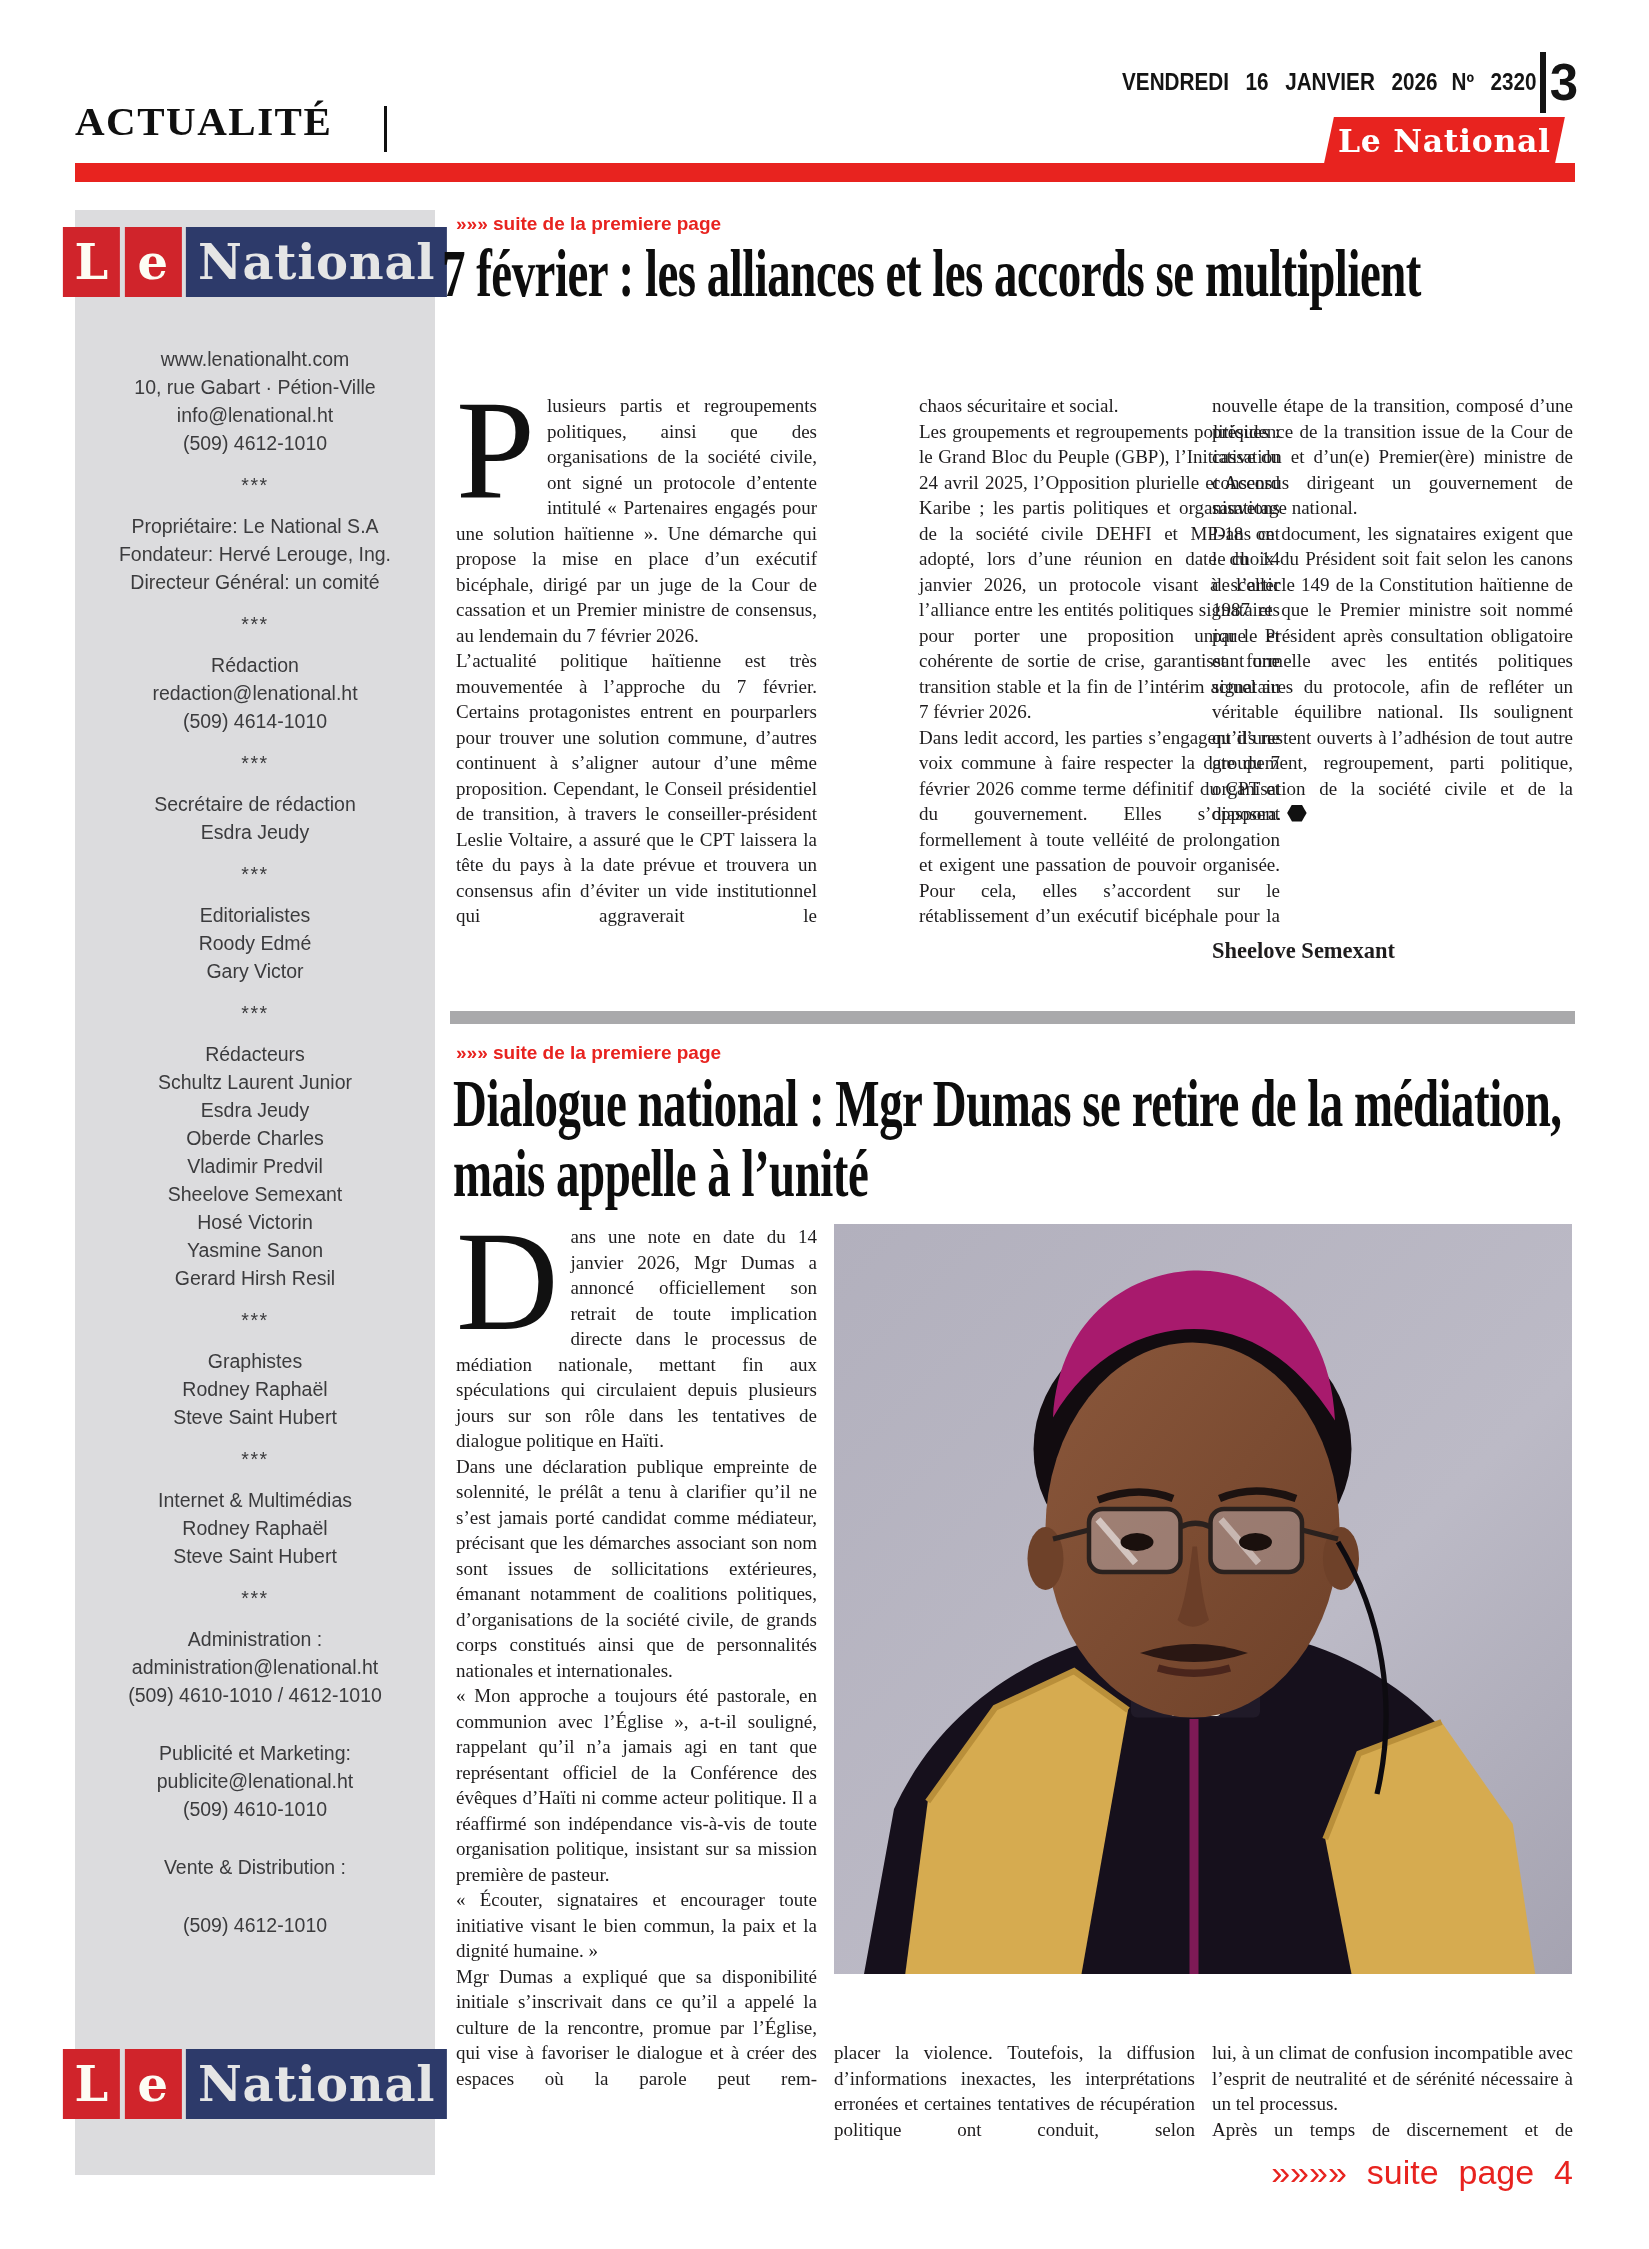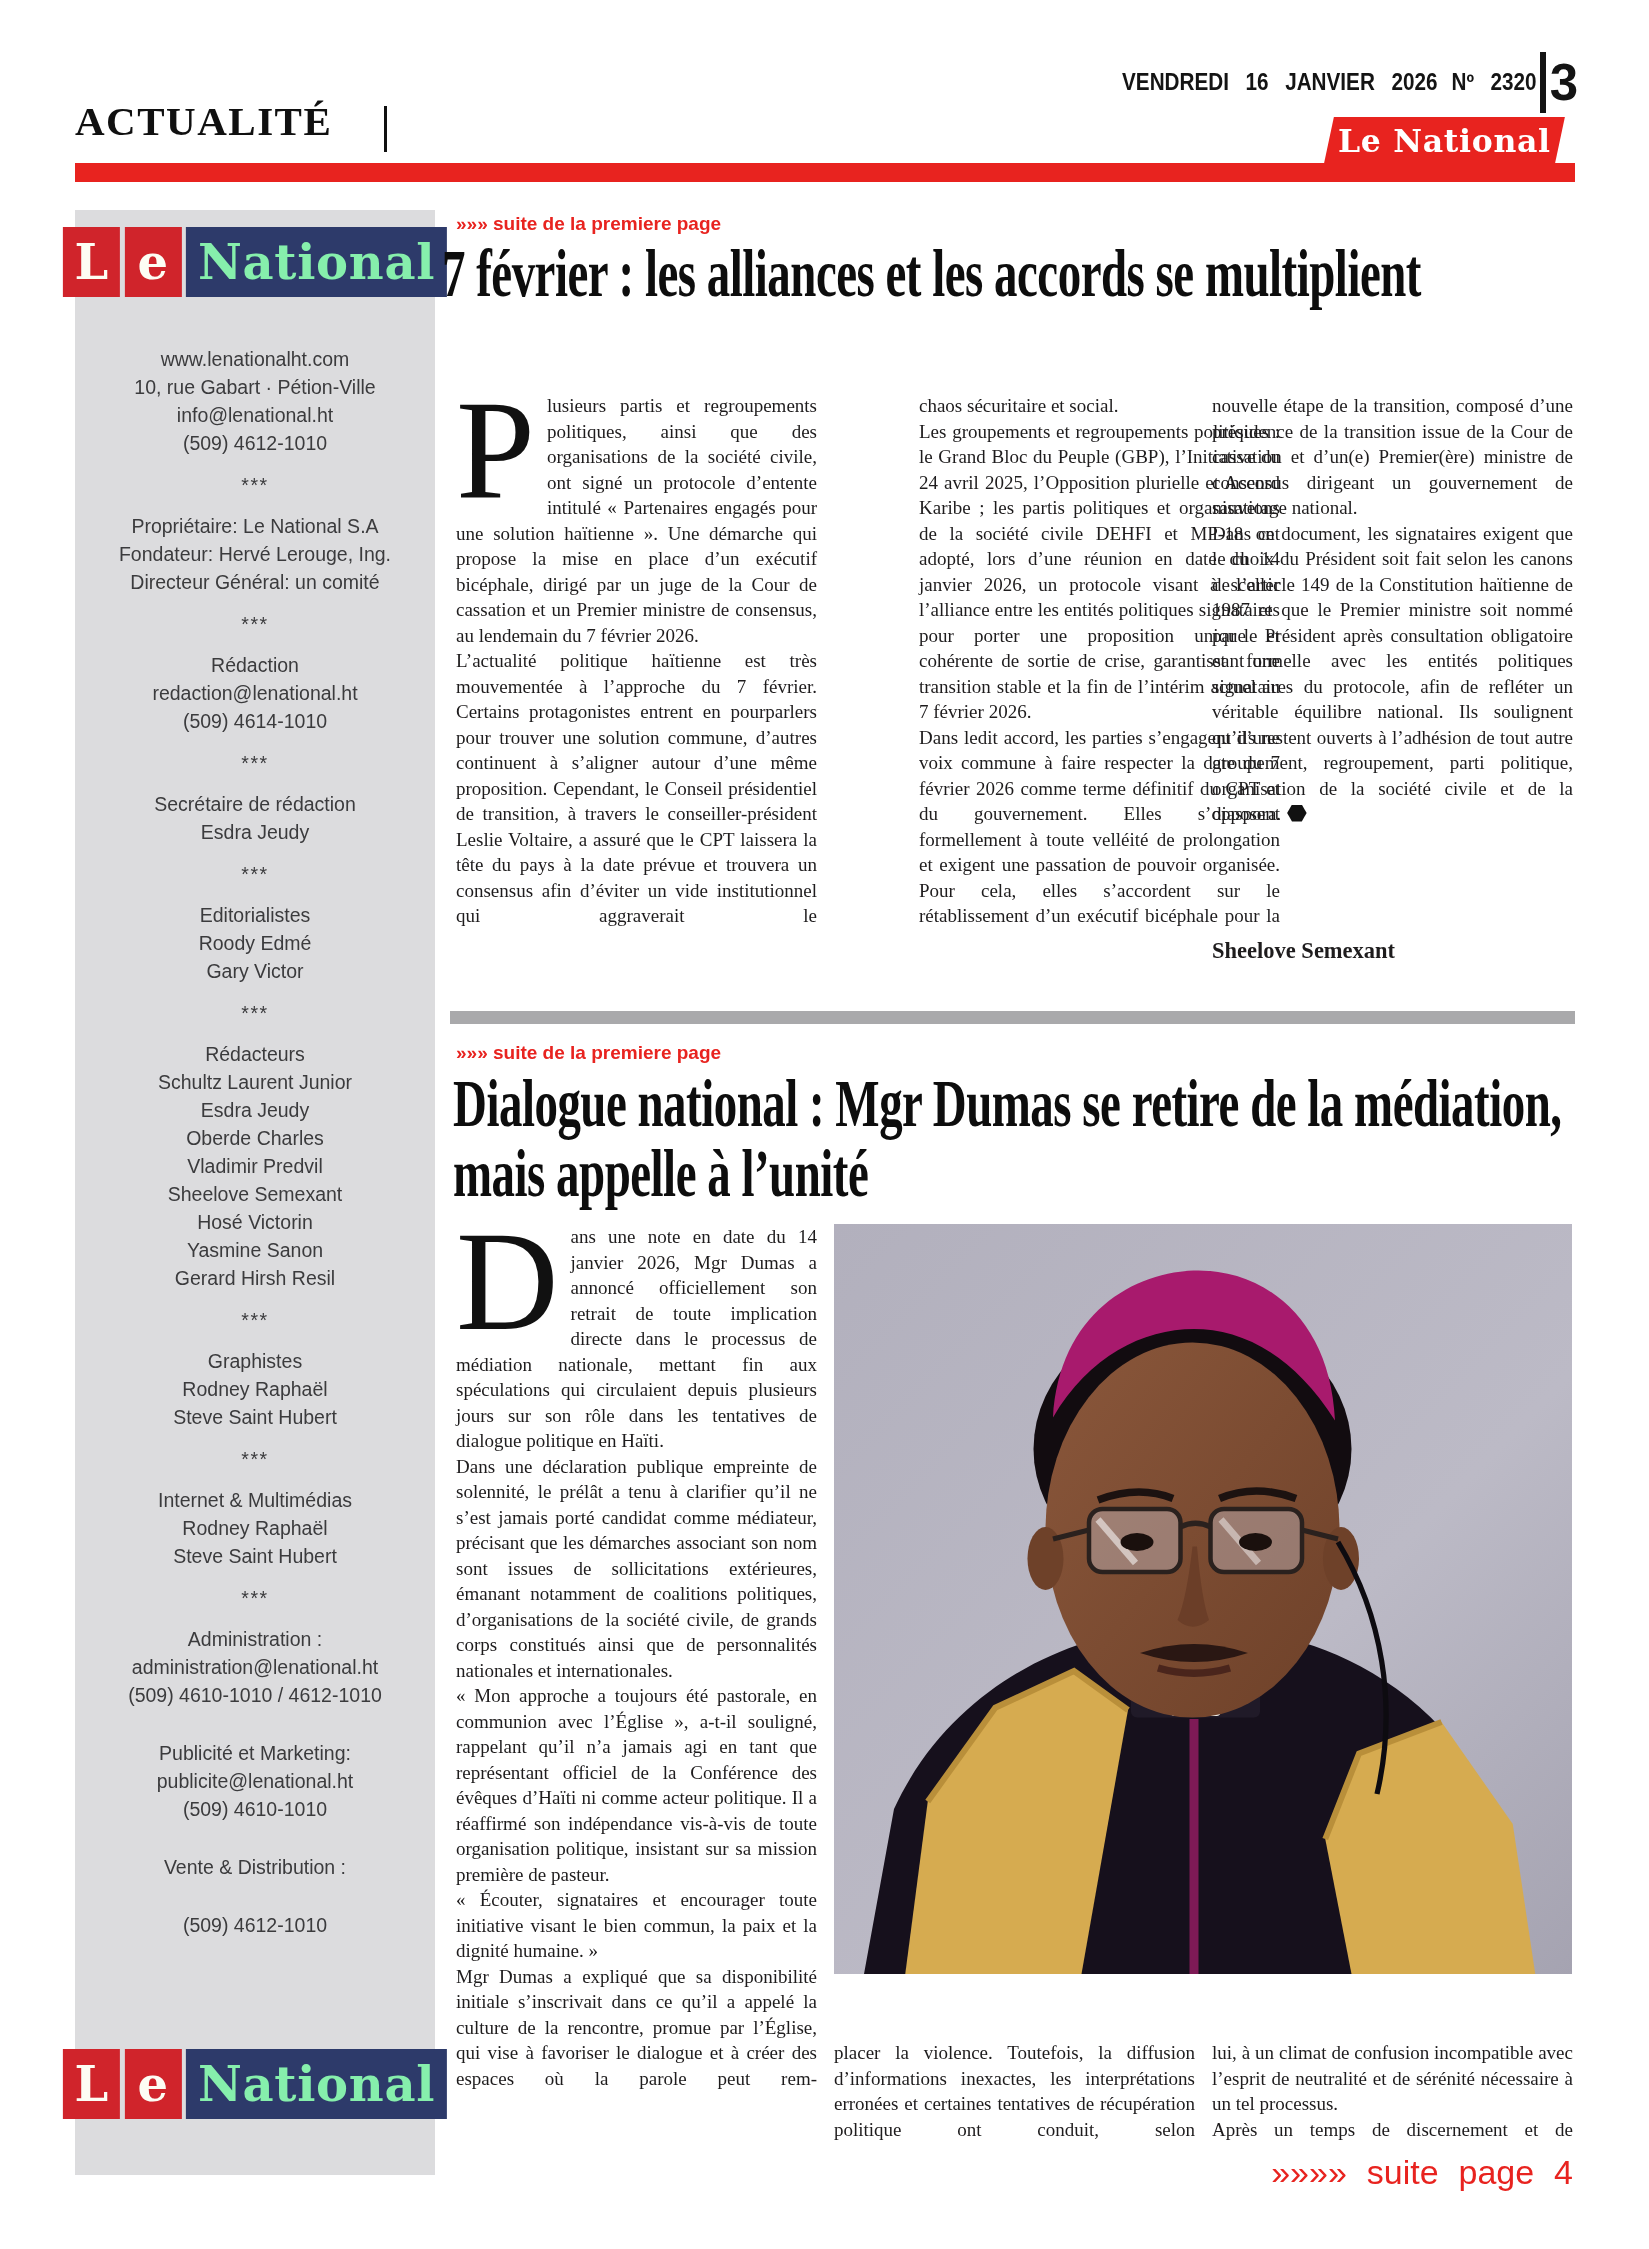--- a/index.html
+++ b/index.html
@@ -40,21 +40,21 @@
   
   .sidebar{position:absolute;left:75px;top:210px;width:360px;height:1965px;background:var(--sidebar-gray);}
   .logo{display:flex;gap:4.5px;align-items:stretch;}
   .logo.top{position:absolute;top:16.5px;left:50%;transform:translateX(-50%);}
   .logo.bottom{position:absolute;top:1839px;left:50%;transform:translateX(-50%);}
   .lbox{
     width:57px;height:70px;background:var(--logo-red);color:#fdfdf4;display:flex;align-items:center;justify-content:center;
     font-family:"DejaVu Serif",serif;font-weight:700;font-size:48px;
   }
   .nbox{
-    height:70px;background:var(--navy);color:#86efac;display:flex;align-items:center;justify-content:center;
+    height:70px;background:var(--navy);color:#e5e5e5;display:flex;align-items:center;justify-content:center;
     font-family:"DejaVu Serif",serif;font-weight:700;font-size:48px;padding:0 12px;letter-spacing:0.7px;
   }
   .sidebar-lines{
     position:absolute;top:135px;left:7.5px;right:7.5px;text-align:center;
     font-family:"Liberation Sans",sans-serif;font-size:19.5px;line-height:28px;color:#3b3b3d;
   }
   .sb-stars{margin:13.5px 0;letter-spacing:1.5px;}
   .sb-gap{height:30px;}
   
   .kicker{

